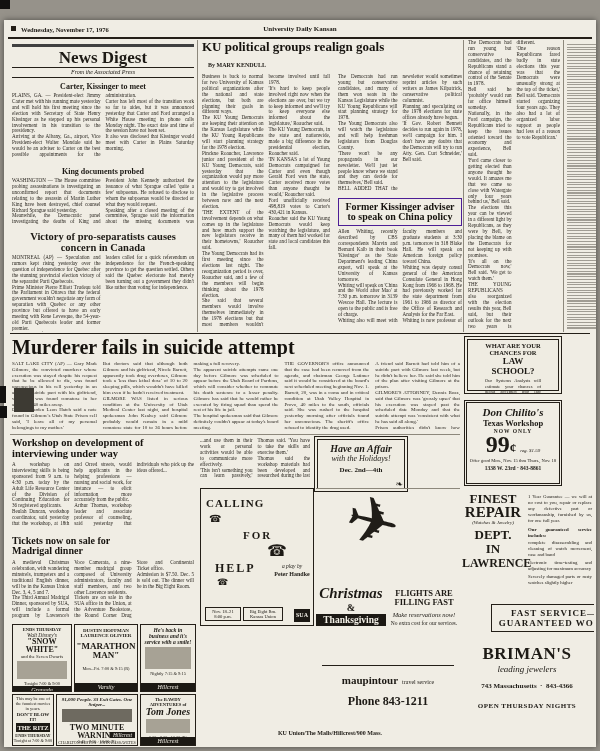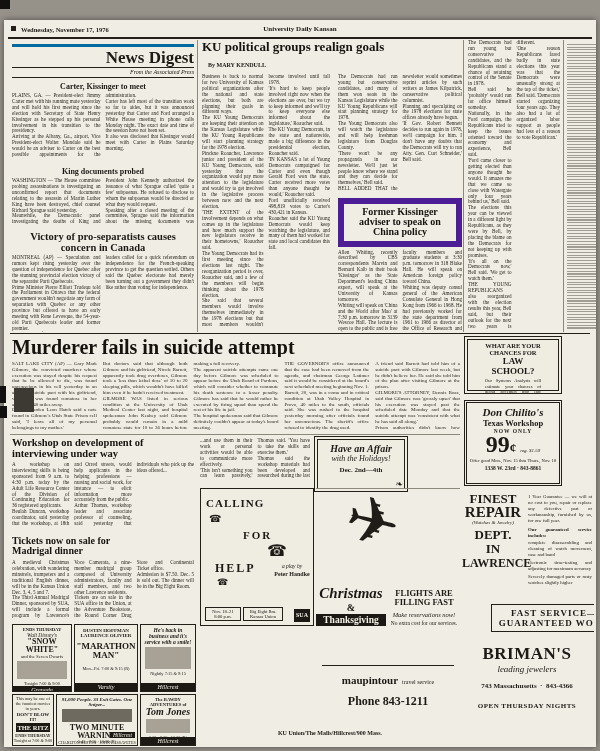--- a/index.html
+++ b/index.html
@@ -21,21 +21,21 @@
   .hdr .mast{position:absolute;left:0;right:0;top:1px;text-align:center;font-weight:bold;font-size:7px;}
   
   .bt{font-size:5.1px;line-height:1.16;text-align:justify;white-space:pre-line;color:#2a2620;column-fill:auto;}
   .c2{column-count:2;column-gap:5px;}
   .c3{column-count:3;column-gap:5px;}
   .c5{column-count:5;column-gap:6px;}
   .hl{font-weight:bold;color:#16130e;line-height:1.02;}
   .vrule{position:absolute;width:1px;background:#8d887c;}
   .hrule{position:absolute;height:1px;background:#241f18;}
   
-  .nd-title{border-top:3px solid #0369a1;border-bottom:1px solid #241f18;padding:2px 0 2px 0;text-align:right;}
+  .nd-title{border-top:3px solid #404040;border-bottom:1px solid #241f18;padding:2px 0 2px 0;text-align:center;}
   .nd-title .t{font-size:17px;font-weight:bold;line-height:1;}
   .nd-title .s{font-size:6px;font-style:italic;margin-top:1px;border-top:1px solid #241f18;padding-top:1px;}
   .nd-h{font-size:8px;font-weight:bold;text-align:center;margin:4px 0 2px;}
   .nd-h2{font-size:10.5px;font-weight:bold;text-align:center;margin:5px 4px 2px;line-height:1.05;}
   
   .adbox{border:1px solid #241f18;background:#efece2;}
   .black-bar{background:#1c1914;color:#f4f1e8;text-align:center;}
   .micro{background:repeating-linear-gradient(to bottom,#6b675e 0,#6b675e 1px,transparent 1px,transparent 2.7px);opacity:.6;}
   .art{background:#a7a295;}
 </style>
@@ -100,21 +100,21 @@
   <div class="abs bt c2" style="left:464px;top:20px;width:92px;height:292px;">The Democrats had run young but conservative candidates, and the Republicans stand a chance of retaining control of the Senate in 1978.
 Bell said he 'probably' would run for office himself someday.
 Nationally, in the Ford campaign, the Republicans tried to keep the issues oriented toward the economy and experience, Bell said.
 'Ford came closer to getting elected than anyone thought he would. It amazes me that we came so close with Watergate only four years behind us,' Bell said.
 The elections this year can be viewed in a different light by Republicans, as they were by Bell, by placing the blame on the Democrats for not keeping up with promises.
 'It's all on the Democrats now,' Bell said. 'We get to watch them.'
 THE YOUNG REPUBLICANS also reorganized with the election results this year, Bell said, but their outlook for the next two years is different.
 'One reason Republicans fared badly in state elections this year was that the Democrats were unusually strong at the top of the ticket,' Bell said. 'Democrats started organizing four years ago. They also had a lot of organized labor support as people had less of a reason to vote Republican.'</div>
 
   <section class="abs" style="left:334px;top:178px;width:124px;height:134px;">
-    <div class="hl" style="border:6px solid #4c1d95;padding:3px 4px;font-size:10px;text-align:center;">Former Kissinger adviser to speak on China policy</div>
+    <div class="hl" style="border:1px solid #4c1d95;padding:3px 4px;font-size:10px;text-align:center;">Former Kissinger adviser to speak on China policy</div>
     <div class="bt c2" style="height:100px;margin-top:3px;">Allen Whiting, recently described by CBS correspondents Marvin and Bernard Kalb in their book 'Kissinger' as the State Department's leading China expert, will speak at the University of Kansas tomorrow.
 Whiting will speak on 'China and the World after Mao' at 7:30 p.m. tomorrow in 3139 Wescoe Hall. The lecture is open to the public and is free of charge.
 Whiting also will meet with faculty members and graduate students at 3:30 p.m. tomorrow in 318 Blake Hall. He will speak on American foreign policy toward China.
 Whiting was deputy consul general of the American Consulate General in Hong Kong from 1966 to 1968. He had previously worked for the state department from 1961 to 1966 as director of the Office of Research and Analysis for the Far East.
 Whiting is now professor of political science and an associate of the Center for Chinese Studies at the University of Michigan.
 He has served as consultant to the National Security Council, the Rand Corporation, the Hudson Institute and the Ford Foundation.
 The East Asian Studies Program and the department of political science are jointly sponsoring Whiting's visit. Whiting's most recent book is 'China and the United States: What Next?'</div>
   </section>
 
   <div class="abs micro" style="left:563px;top:24px;width:29px;height:286px;"></div>

